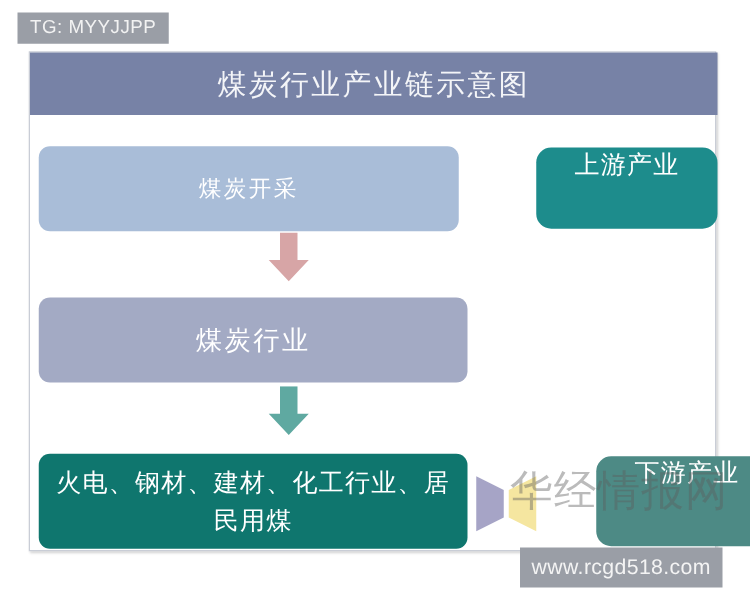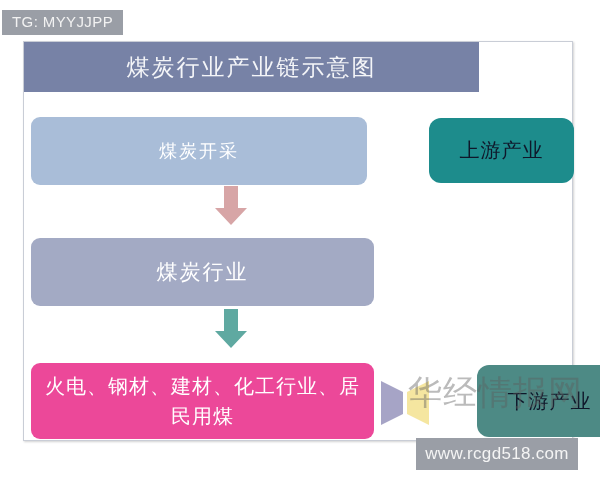--- a/index.html
+++ b/index.html
@@ -19,21 +19,21 @@
   #stage {
     position: absolute;
     left: 0; top: 0;
     width: 600px; height: 480px;
     background: #ffffff;
   }
 
   
   #tg-tag {
     position: absolute;
-    left: 2px;
+    left: 14px;
     top: 10px;
     padding: 3px 10px 4px 10px;
     background: #9a9ea6;
     color: #f2f2f2;
     font-size: 15px;
     letter-spacing: 0.4px;
     line-height: 18px;
     white-space: nowrap;
     z-index: 40;
   }
@@ -49,21 +49,21 @@
     border: 1px solid #c9cdd6;
     box-shadow: 1px 1px 2px rgba(0,0,0,0.18);
     box-sizing: border-box;
   }
 
   
   #title-bar {
     position: absolute;
     left: 0;
     top: 0;
-    width: 455px;
+    width: 550px;
     height: 50px;
     background: #7782a6;
     box-sizing: border-box;
     display: flex;
     align-items: center;
     justify-content: center;
   }
   #title-text {
     color: #f4f5f8;
     font-size: 23px;
@@ -112,39 +112,38 @@
     background: #a3aac4;
     font-size: 21px;
     letter-spacing: 2px;
   }
 
   #box-downstream-list {
     left: 7px;
     top: 271px;
     width: 343px;
     height: 76px;
-    background: #ec4899;
+    background: #0f766e;
     font-size: 20px;
     letter-spacing: 1px;
     line-height: 30px;
     padding: 0 14px;
   }
   #box-downstream-list .txt {
     display: block;
     width: 100%;
   }
 
   
   .badge {
     position: absolute;
     border-radius: 12px;
     display: flex;
-    align-items: center;
-    justify-content: center;
-    color: #0f172a;
+    justify-content: center;
+    color: #ffffff;
     font-family: "DejaVu Sans", "Liberation Sans", sans-serif;
     font-size: 20px;
     letter-spacing: 1px;
     box-sizing: border-box;
   }
 
   #badge-upstream {
     left: 405px;
     top: 26px;
     width: 145px;

